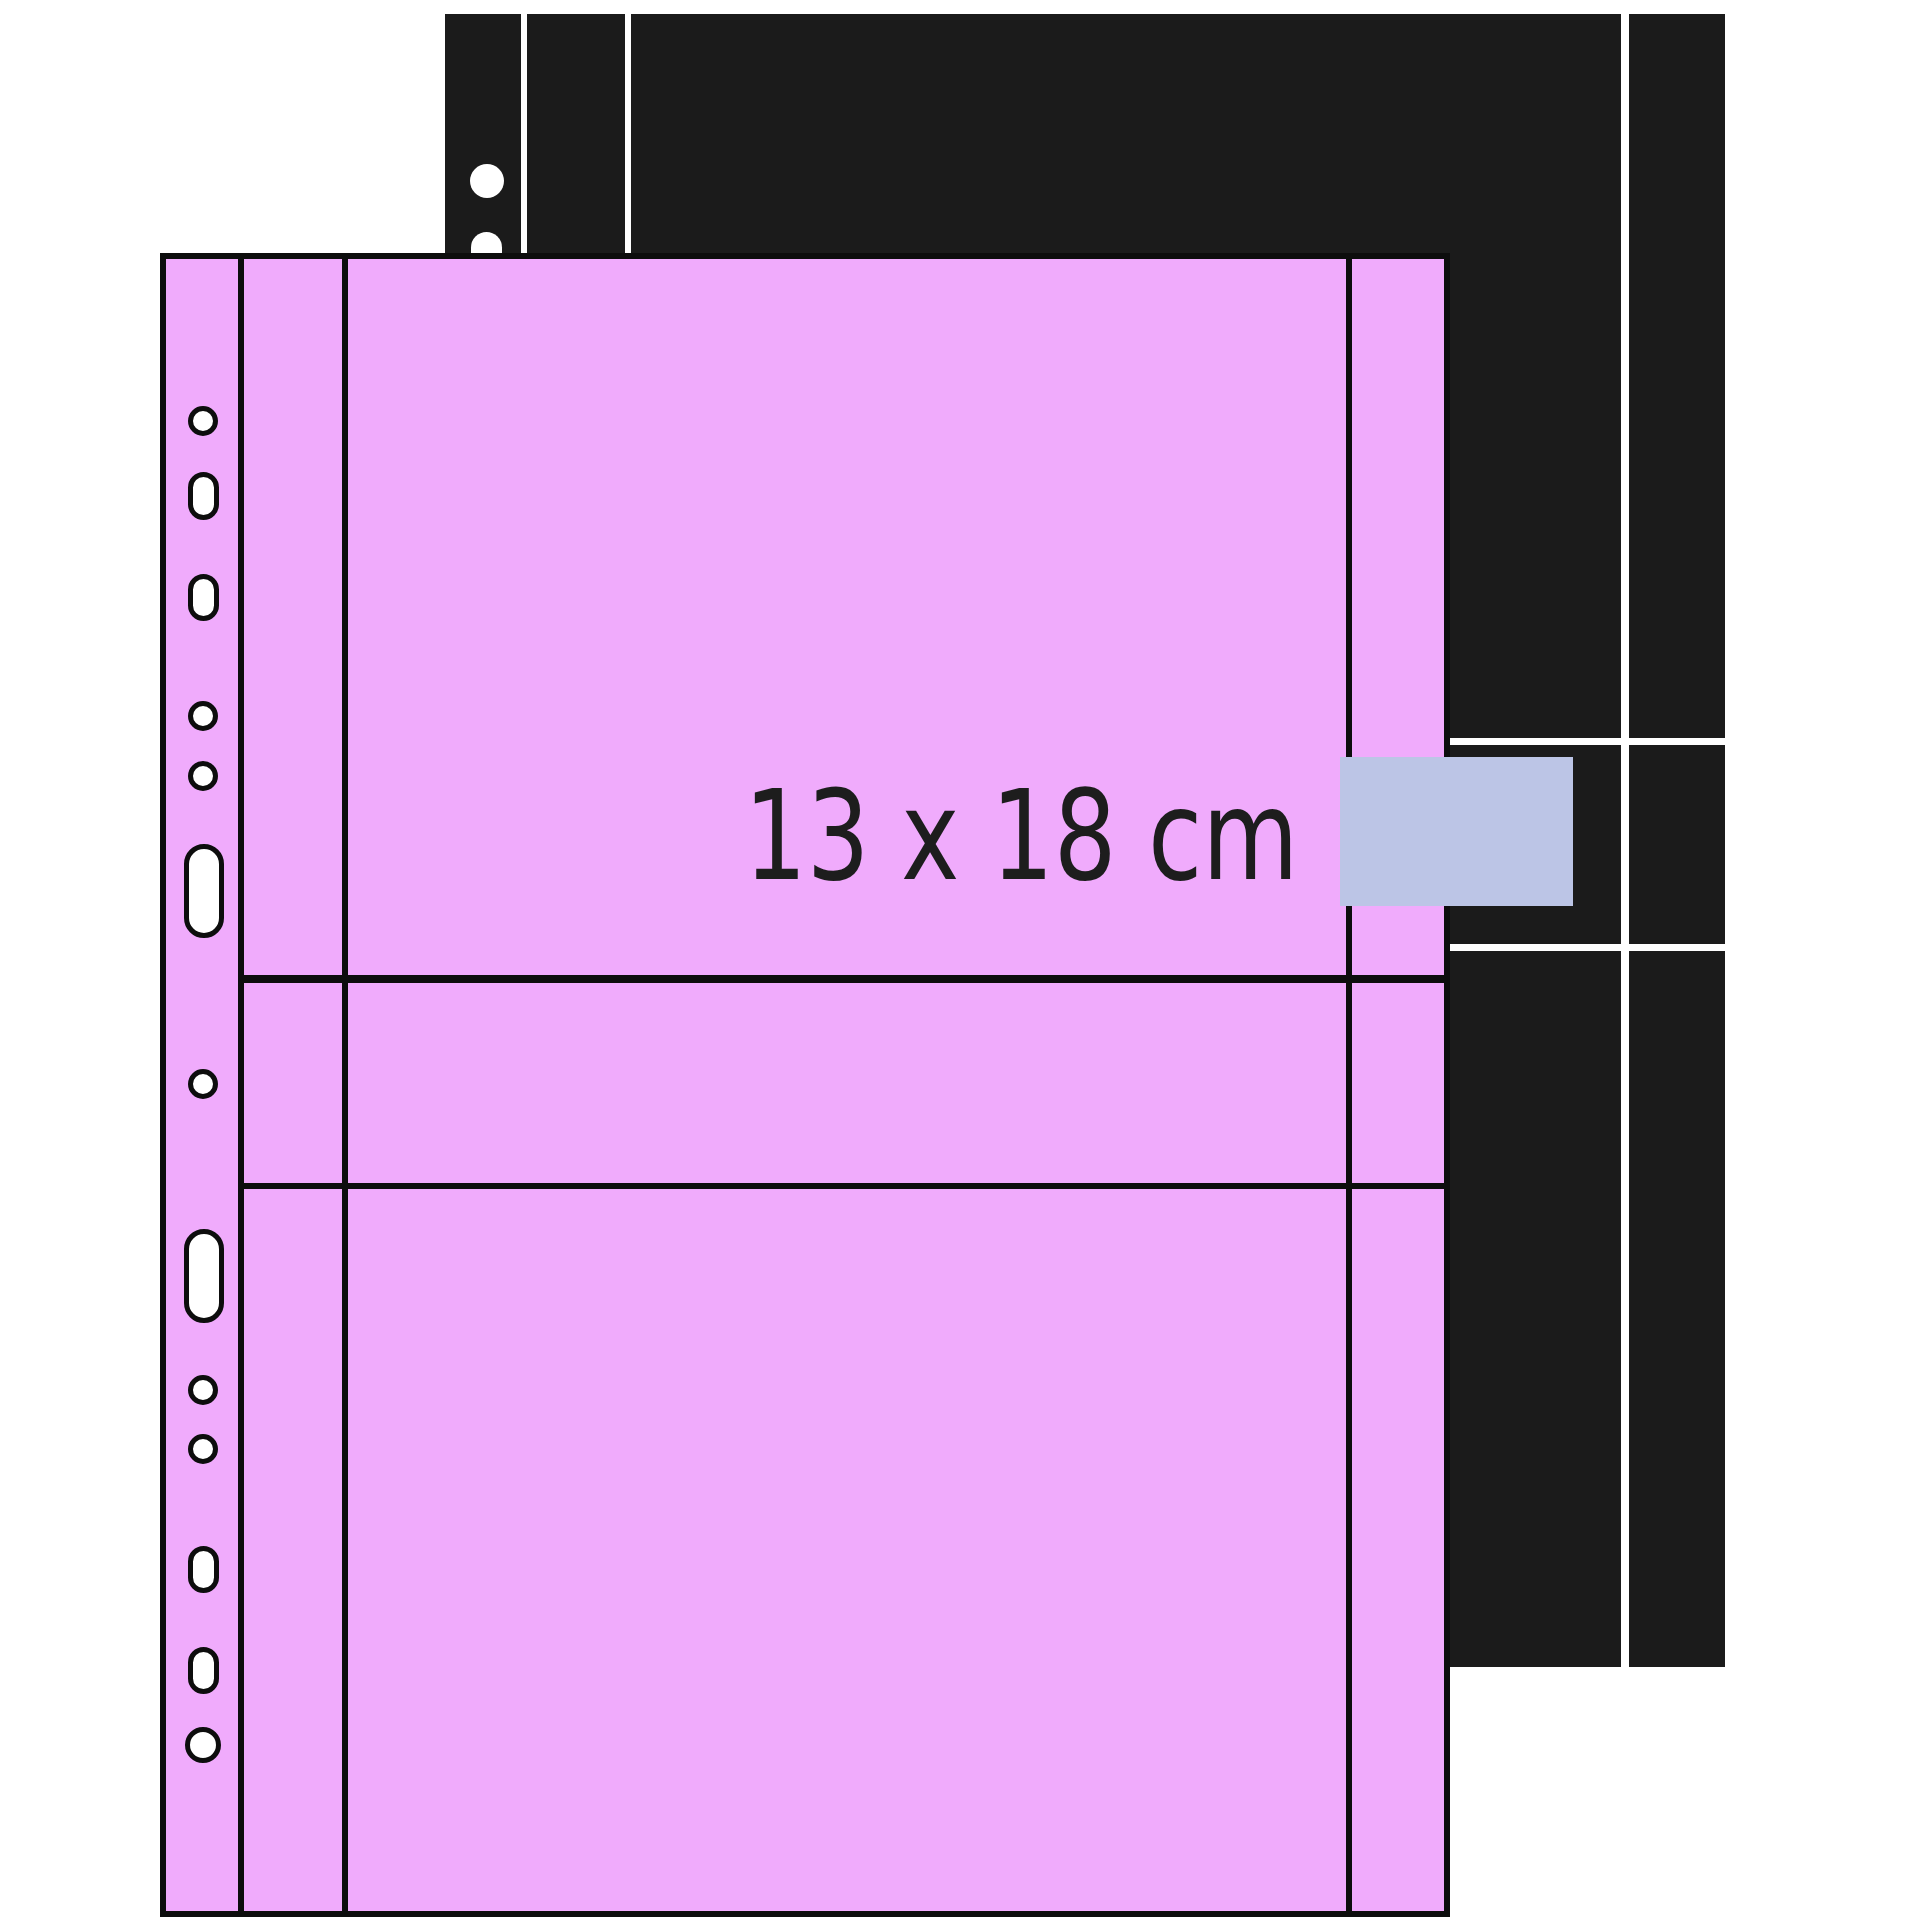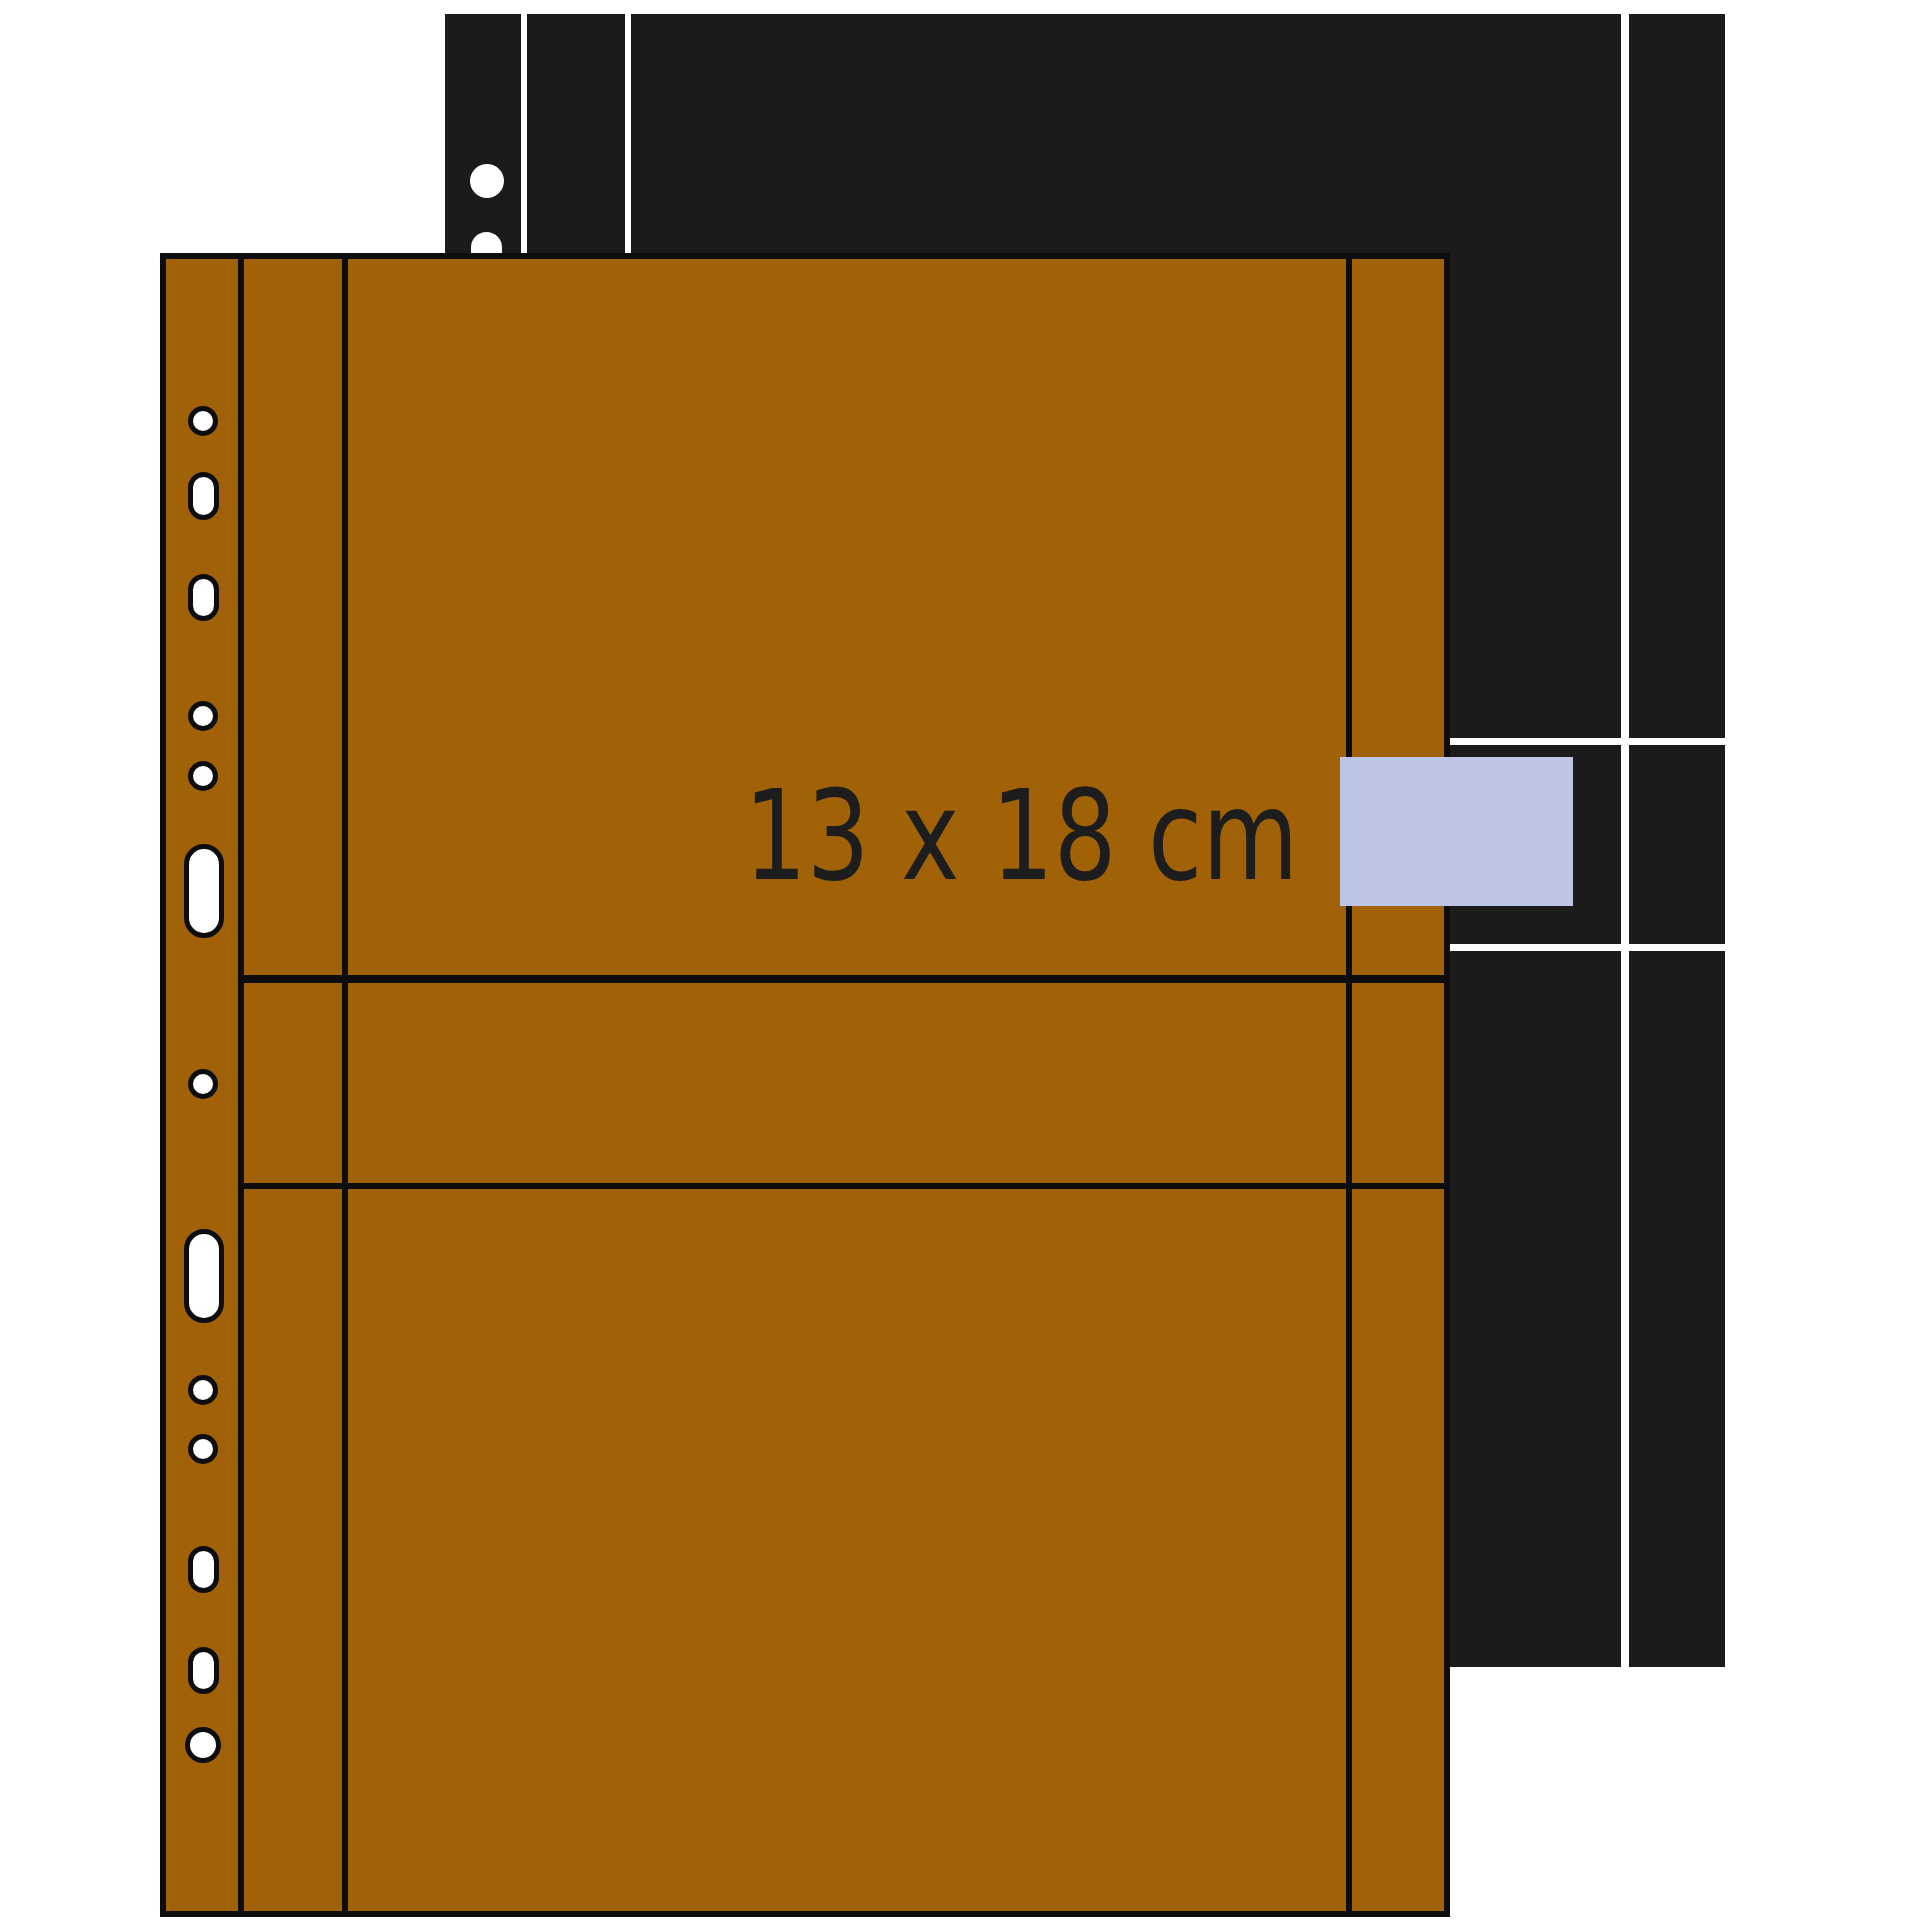--- a/index.html
+++ b/index.html
@@ -6,21 +6,21 @@
   #canvas{
     position:relative;width:1928px;height:1928px;background:#ffffff;
     overflow:hidden;font-family:"DejaVu Sans","Liberation Sans",sans-serif;
   }
   
   .black-sheet{position:absolute;left:445px;top:14px;width:1280px;height:1653px;background:#1b1b1b;z-index:1;}
   .black-sheet .wvline{position:absolute;top:0;bottom:0;background:#ffffff;}
   .black-sheet .whline{position:absolute;left:0;right:0;background:#ffffff;}
   .black-sheet .whole{position:absolute;background:#ffffff;}
   
-  .white-sleeve{position:absolute;left:160px;top:253px;width:1290px;height:1664px;background:#a16207;z-index:10;}
+  .white-sleeve{position:absolute;left:160px;top:253px;width:1290px;height:1664px;background:#f0abfc;z-index:10;}
   .edge{position:absolute;background:#0d0d0d;}
   .edge.top{left:0;right:0;top:0;height:5.6px;}
   .edge.bottom{left:0;right:0;top:1658px;height:5.6px;}
   .edge.left{top:0;bottom:0;left:0;width:5.6px;}
   .edge.right{top:0;bottom:0;left:1284px;width:5.6px;}
   .vline{position:absolute;top:0;bottom:0;width:5.6px;background:#0d0d0d;}
   .hline{position:absolute;background:#0d0d0d;}
   .hole{position:absolute;border:5.6px solid #0d0d0d;background:#ffffff;box-sizing:border-box;}
   .hole.round{border-radius:50%;}
   .hole.slot{border-radius:16px;}

